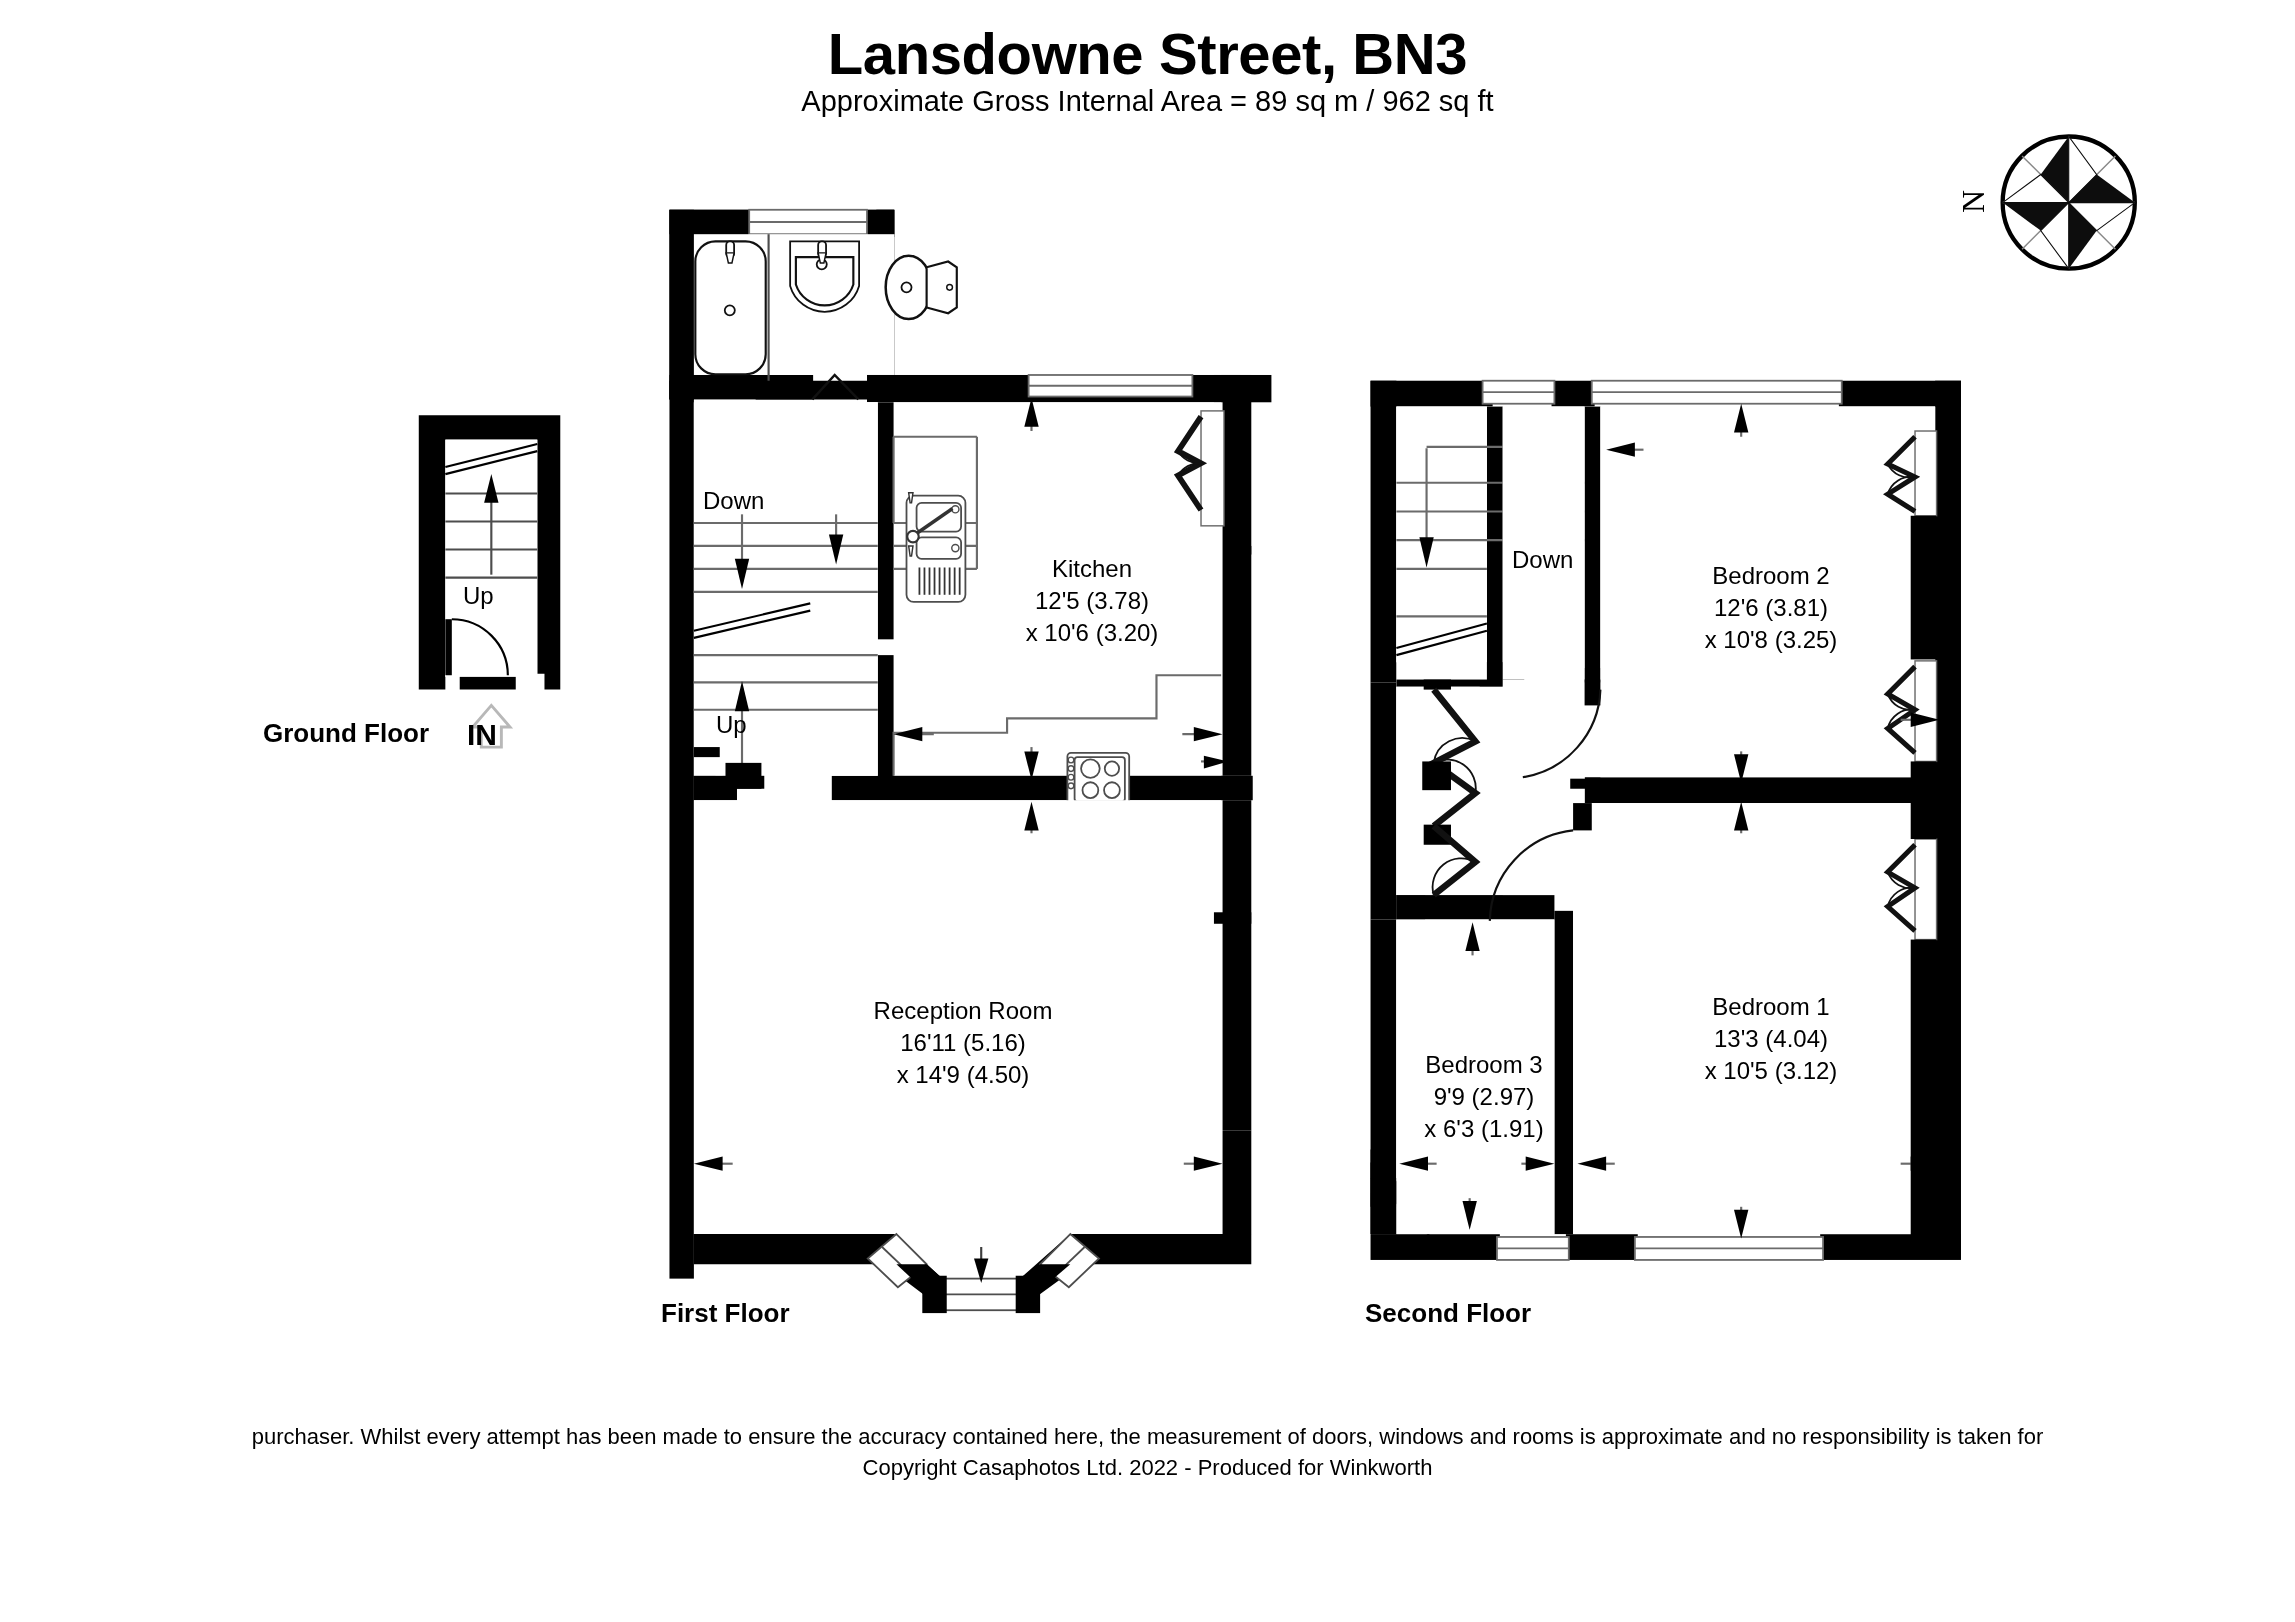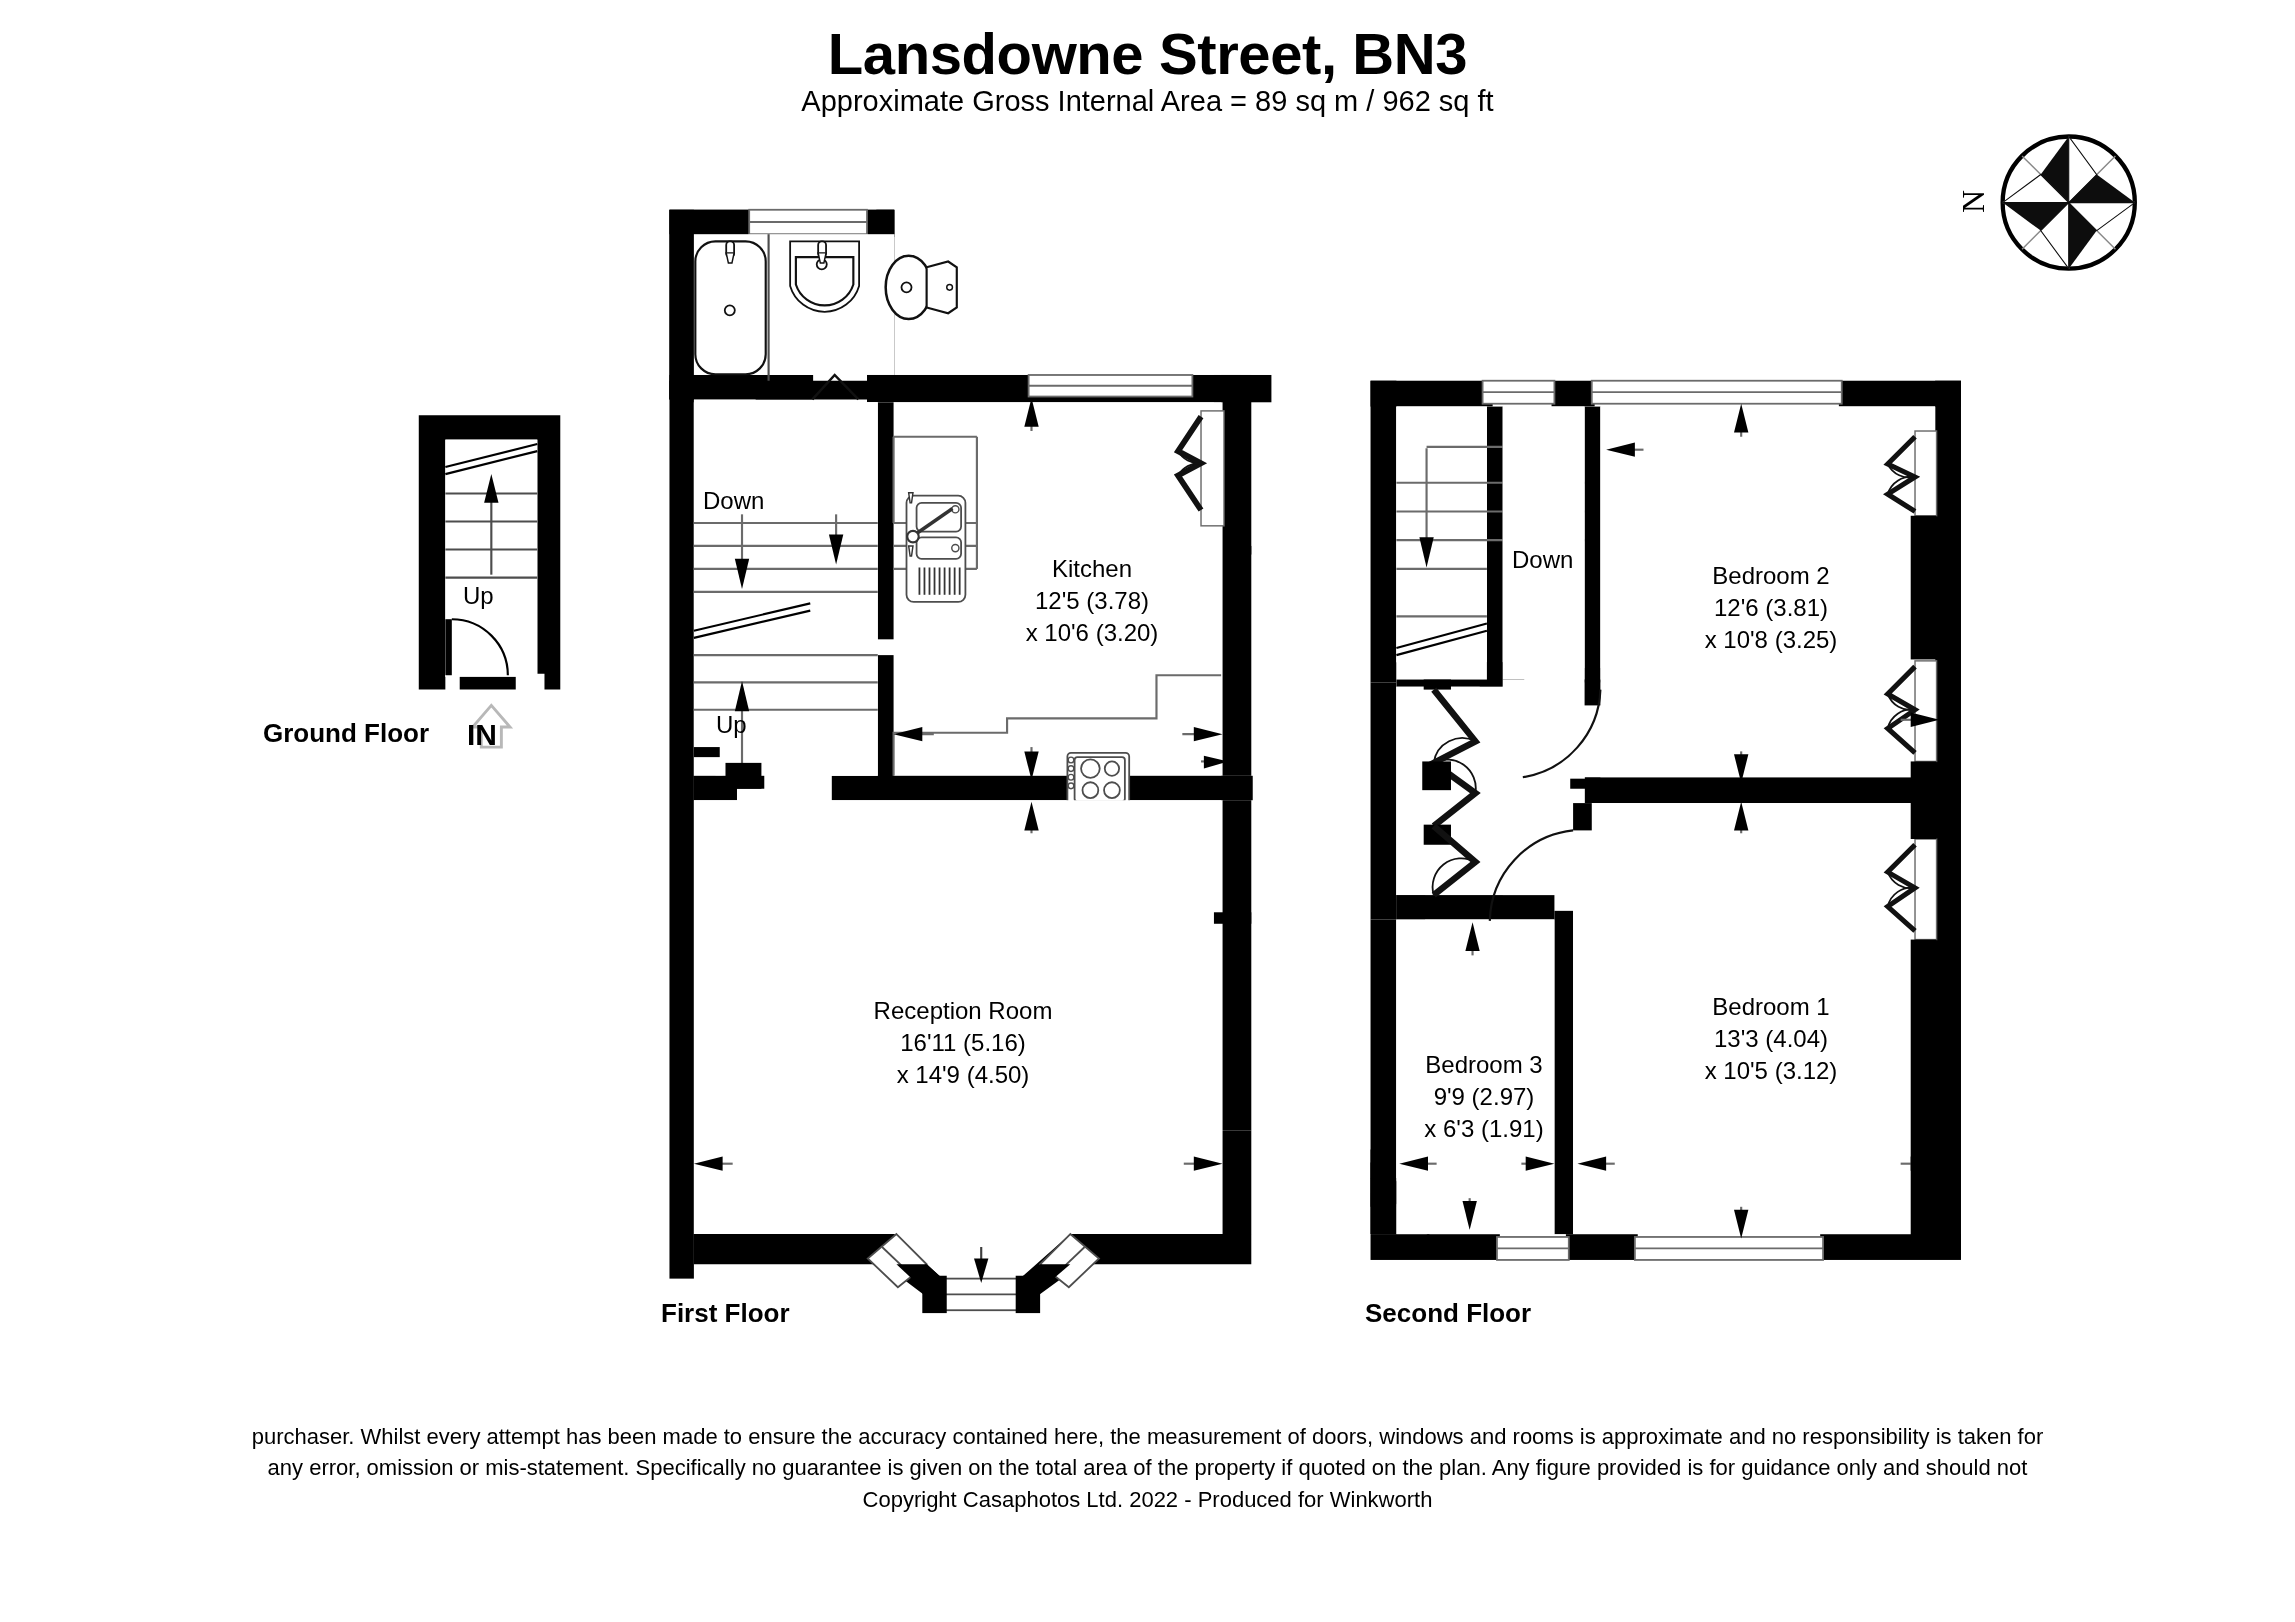--- a/index.html
+++ b/index.html
@@ -663,16 +663,15 @@
   <span class="rd2">x 10'5 (3.12)</span>
 </div>
 <div class="room" id="rm-bed3">
   <span class="rname">Bedroom 3</span>
   <span class="rd1">9'9 (2.97)</span>
   <span class="rd2">x 6'3 (1.91)</span>
 </div>
 
 <div id="disclaimer">
   <p>purchaser. Whilst every attempt has been made to ensure the accuracy contained here, the measurement of doors, windows and rooms is approximate and no responsibility is taken for</p>
-  <p>any error, omission or mis-statement. Specifically no guarantee is given on the total area of the property if quoted on the plan. Any figure provided is for guidance only and should not</p>
   <p id="copyright">Copyright Casaphotos Ltd. 2022 - Produced for Winkworth</p>
 </div>
 
 
 </body></html>

